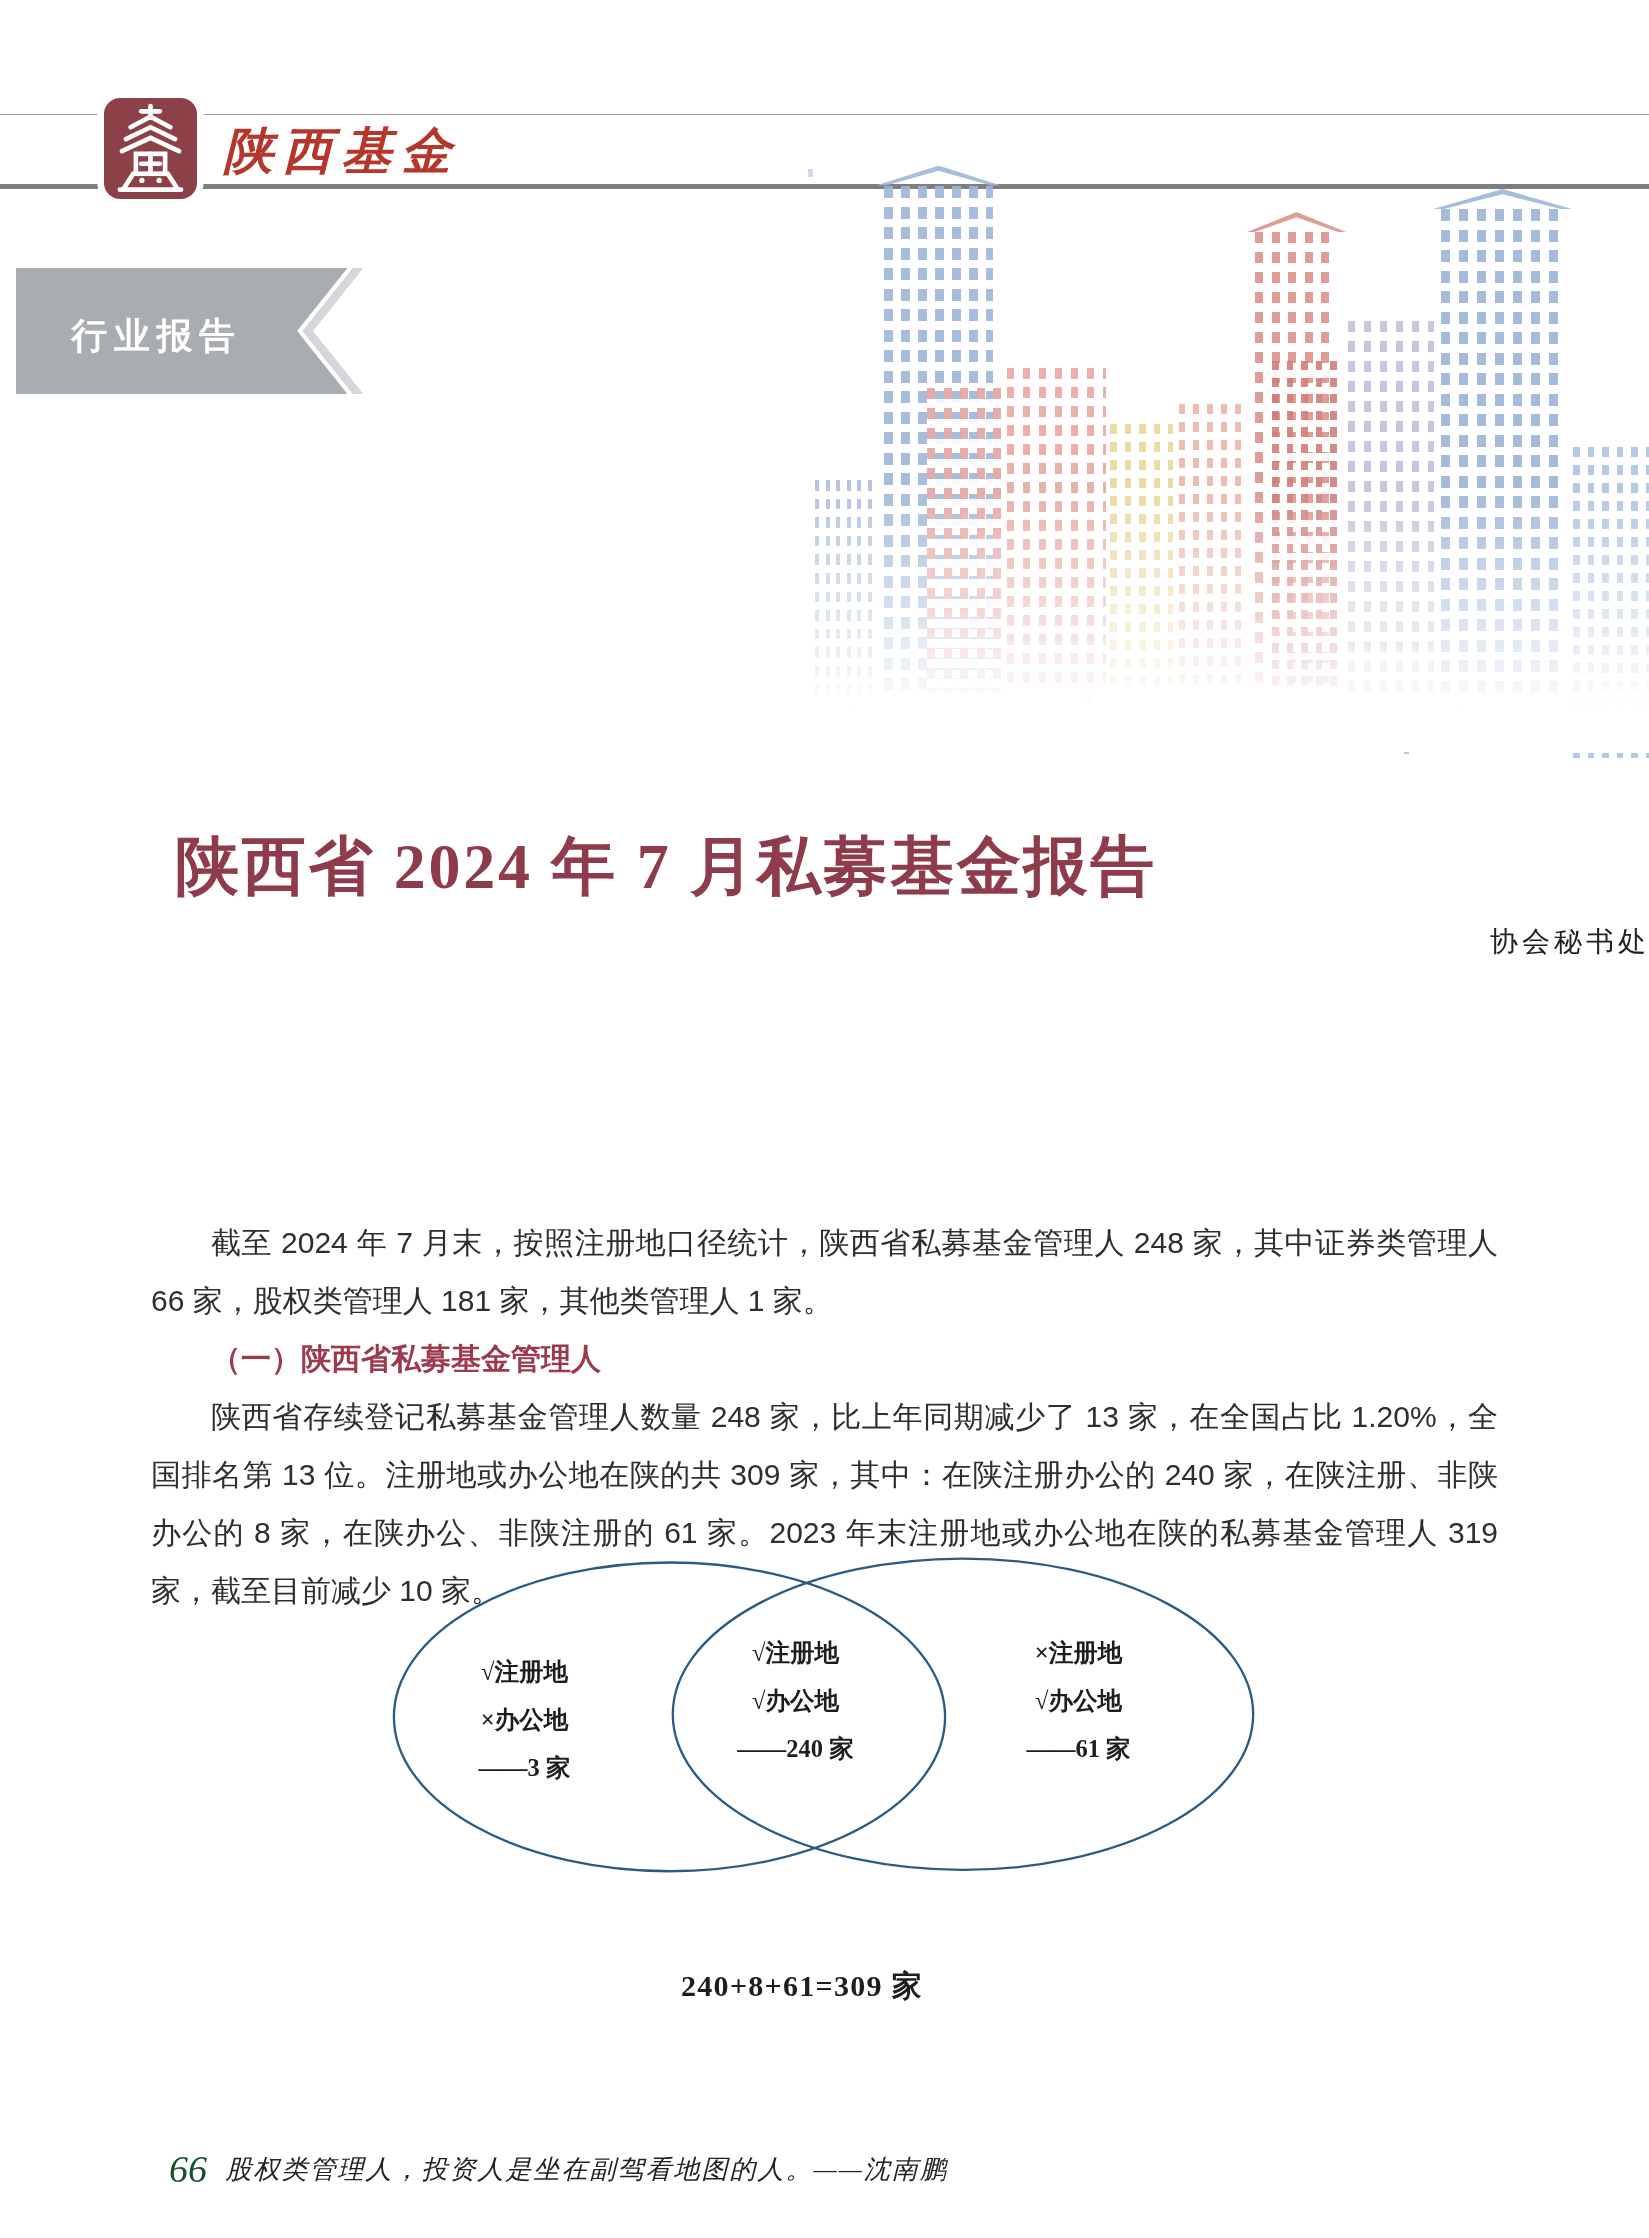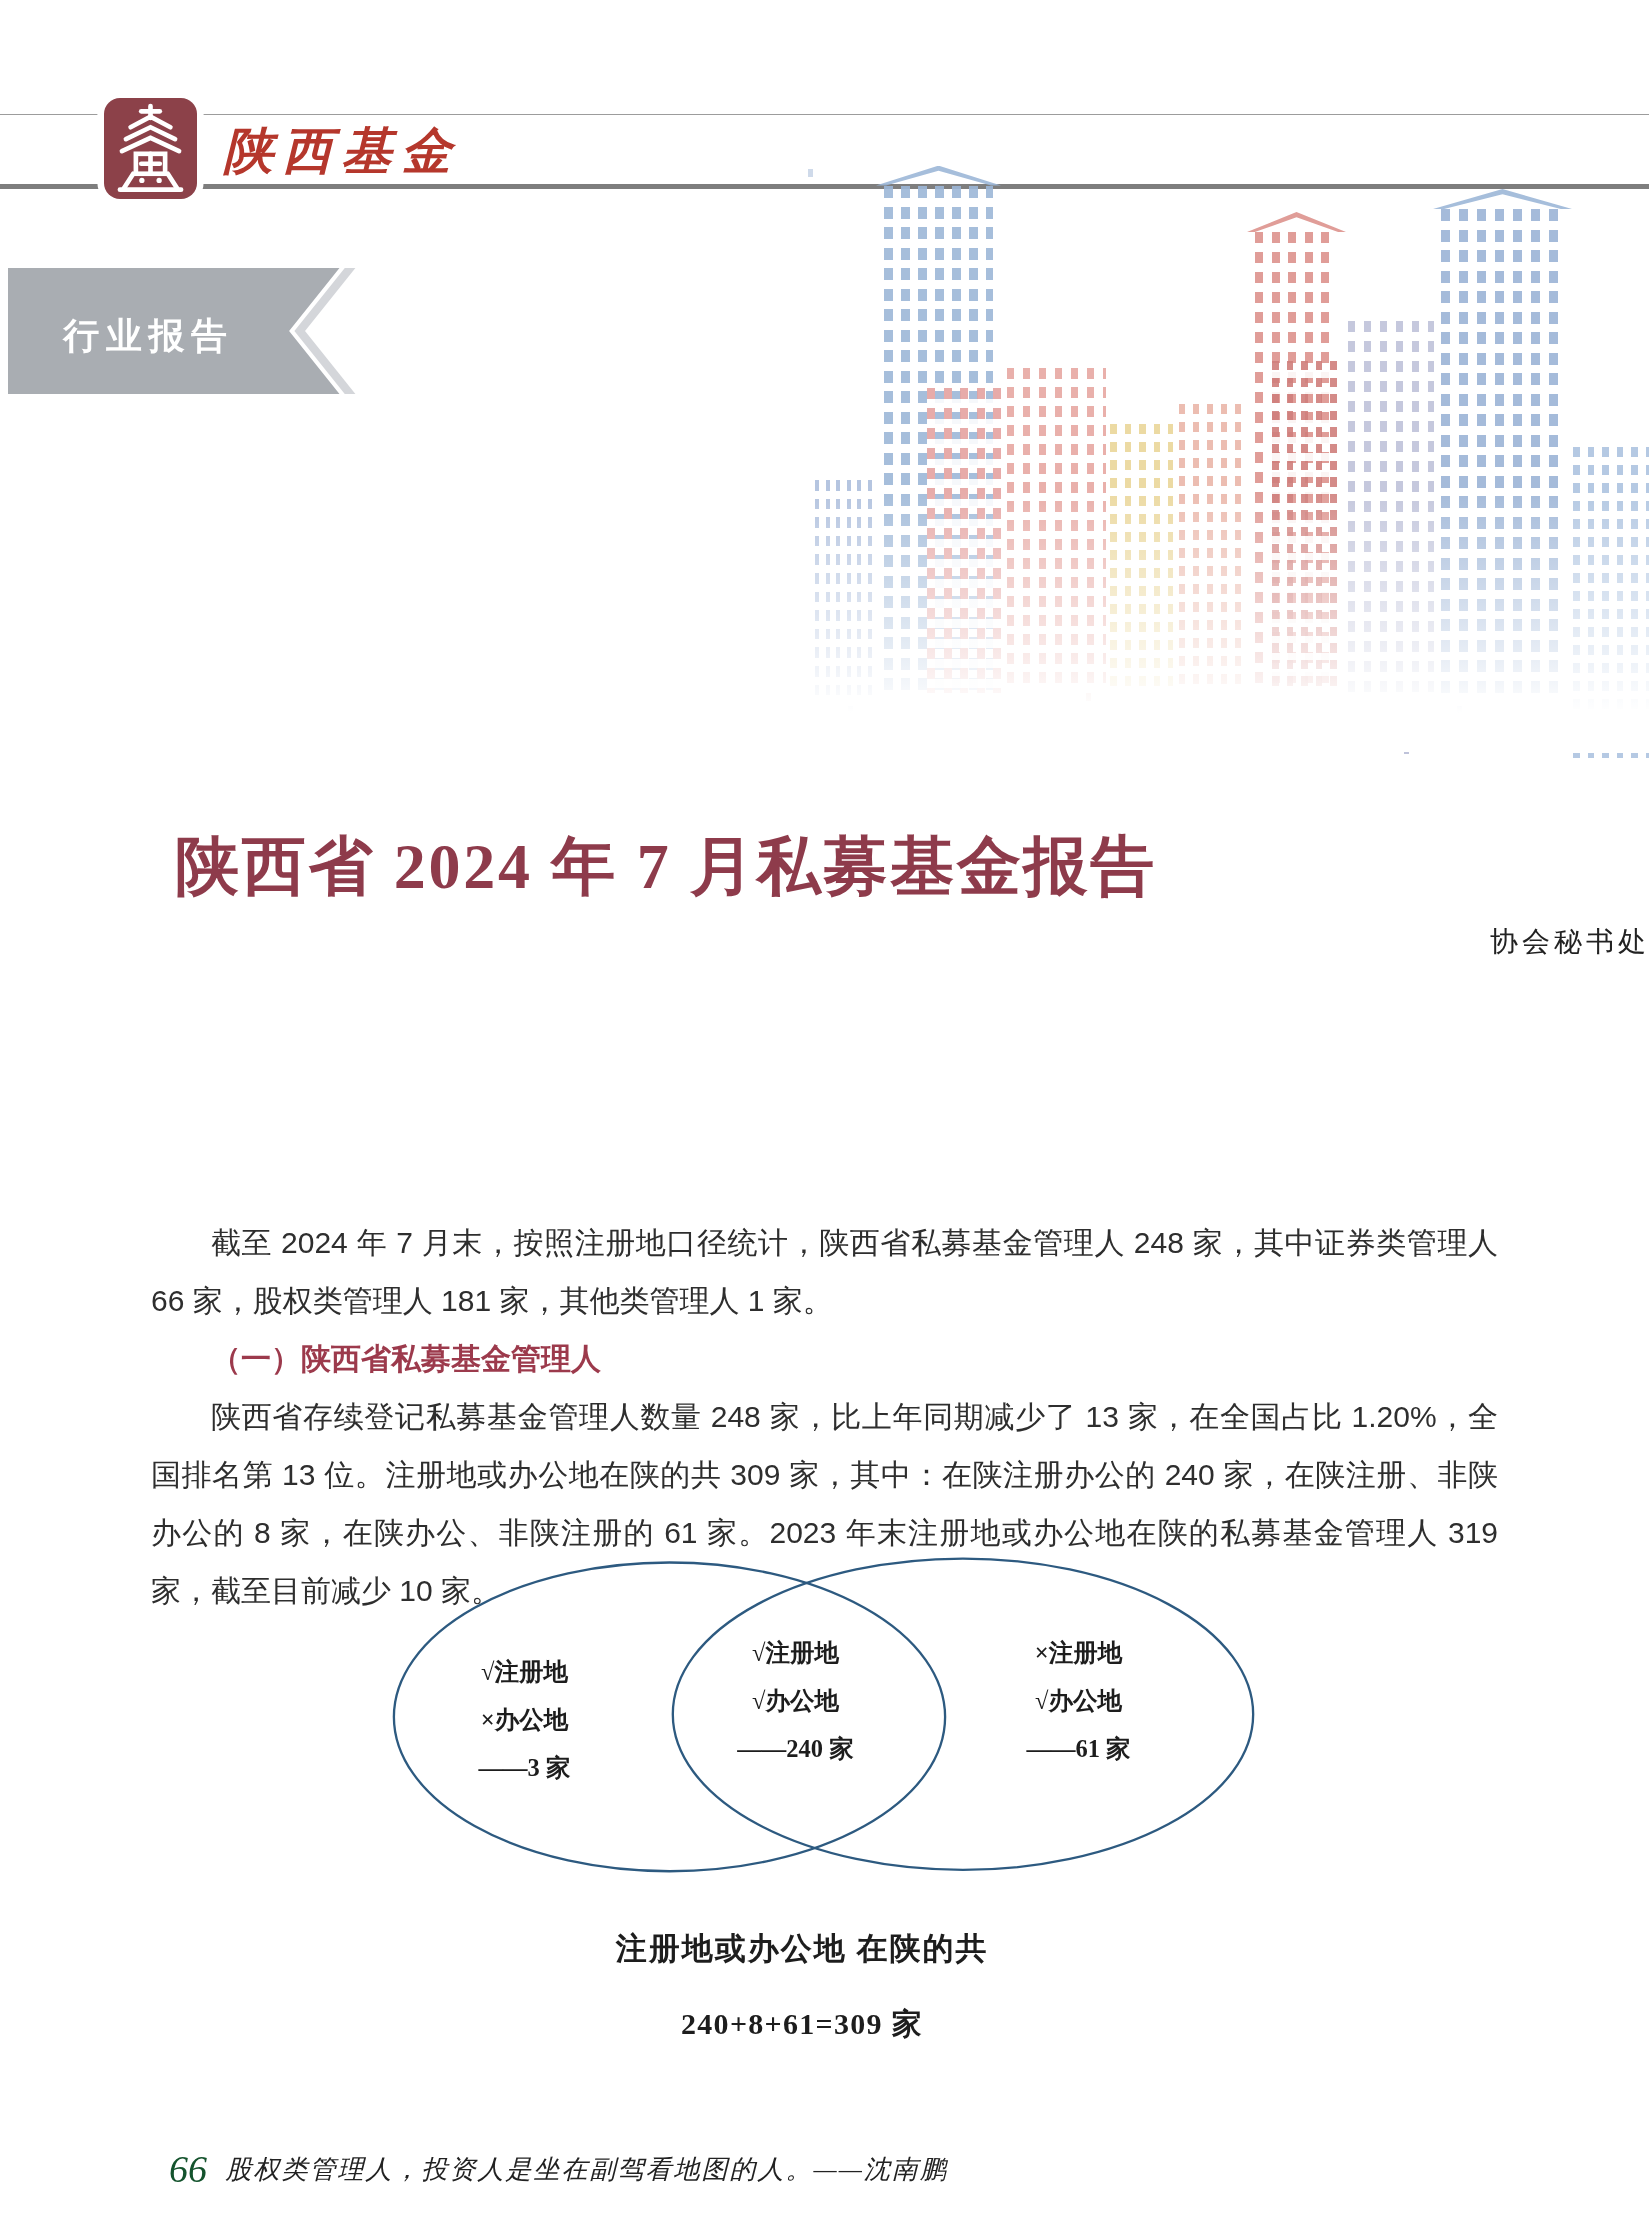--- a/index.html
+++ b/index.html
@@ -24,21 +24,21 @@
   .logo svg{width:100%;height:100%;display:block;}
   .brand{
     position:absolute;left:223px;top:119px;width:464px;height:66px;
     font-family:"Liberation Serif","DejaVu Serif",serif;
     font-size:50px;line-height:64px;font-weight:bold;font-style:italic;
     color:#b5372c;letter-spacing:9.3px;white-space:nowrap;
     z-index:4;
   }
 
   
-  .banner{position:absolute;left:8px;top:268px;width:358px;height:126px;z-index:6;}
+  .banner{position:absolute;left:16px;top:268px;width:358px;height:126px;z-index:6;}
   .banner svg{position:absolute;left:0;top:0;}
   .banner-label{
     position:absolute;left:0;top:44px;width:281px;
     text-align:center;color:#ffffff;
     font-size:36px;font-weight:bold;letter-spacing:6.6px;
   }
 
   
   .skyline{position:absolute;left:808px;top:169px;width:842px;height:583px;z-index:1;}
   .bld{position:absolute;opacity:0.9;}
@@ -206,21 +206,20 @@
     <div>√办公地</div>
     <div>——240 家</div>
   </div>
   <div class="venn-label vl-right">
     <div>×注册地</div>
     <div>√办公地</div>
     <div>——61 家</div>
   </div>
 
   <div class="venn-caption">
-    <div class="cap-line1"><span>注册地</span><span class="xbold">或</span><span>办公地 在陕的共</span></div>
     <div class="cap-line2">240+8+61=309 家</div>
   </div>
 
   <div class="footer">
     <span class="page-num">66</span><span class="footer-quote">股权类管理人，投资人是坐在副驾看地图的人。——沈南鹏</span>
   </div>
 
 </div>
 
 

